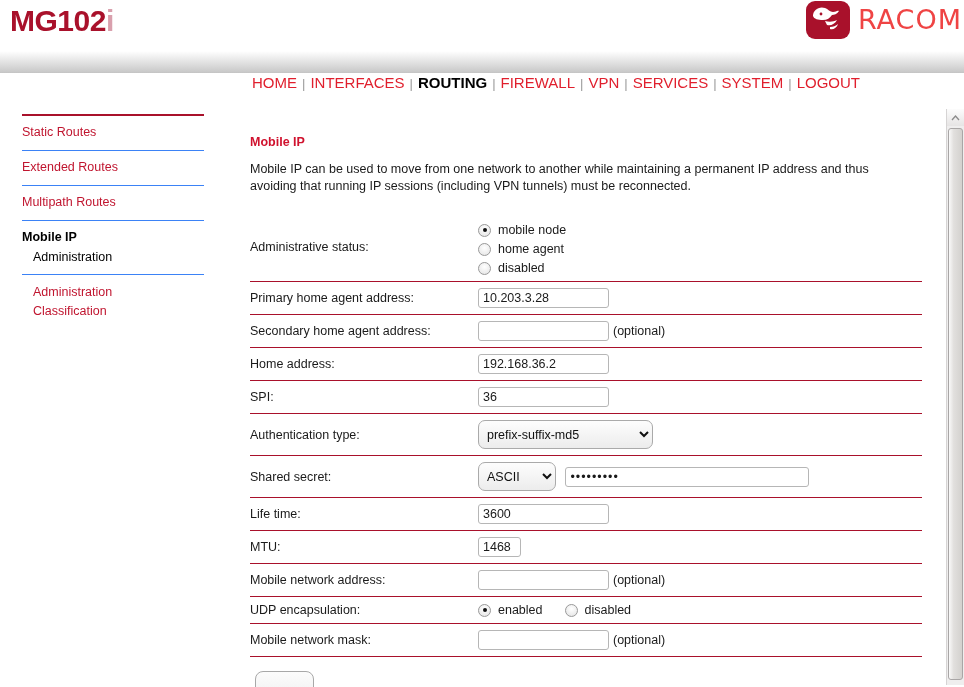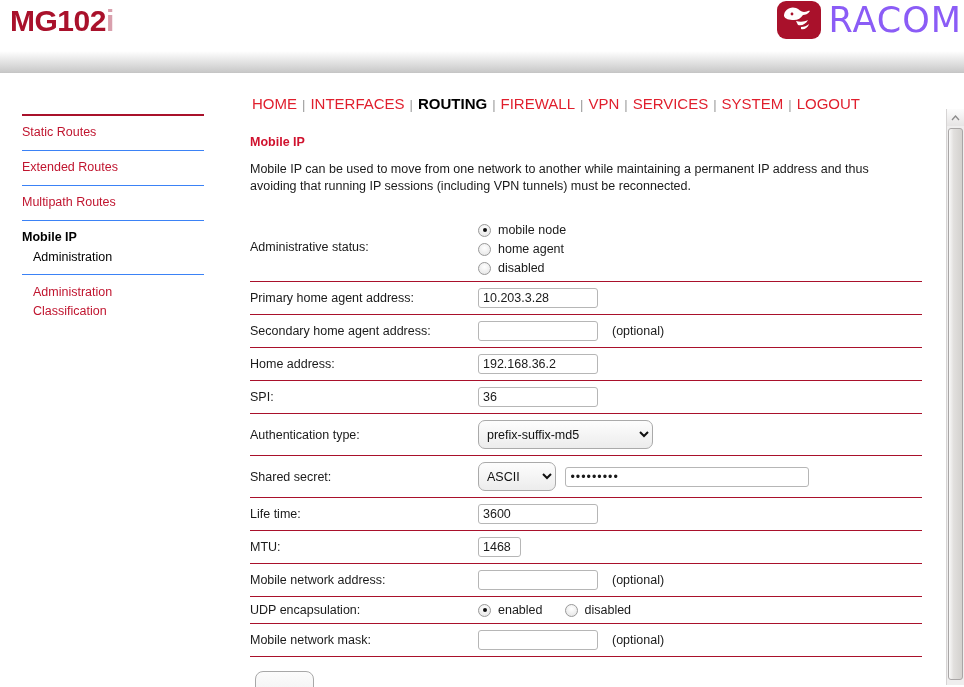--- a/index.html
+++ b/index.html
@@ -38,39 +38,39 @@
   }
   #brand-mark {
     width: 44px; height: 38px;
     background: #a9112b;
     border-radius: 9px;
     position: relative;
     overflow: hidden;
   }
   #brand-mark svg { position: absolute; left: 0; top: 0; }
   #brand-word {
-    font-size: 35px;
-    color: #8b5cf6;
+    font-size: 27px;
+    color: #ef4444;
     letter-spacing: 1px;
     font-family: "DejaVu Sans", sans-serif;
     font-weight: 400;
     line-height: 38px;
   }
 
   
   #header-band {
     height: 25px;
     background: linear-gradient(to bottom, #ffffff 0%, #ffffff 12%, #c9c9c9 96%, #c2c2c2 100%);
   }
 
   
   #topnav {
     height: 36px;
     padding-left: 252px;
-    padding-top: 22px;
+    padding-top: 1px;
     font-size: 15px;
     white-space: nowrap;
   }
   .nav-link {
     color: #e01f2d;
     text-decoration: none;
     cursor: pointer;
   }
   .nav-link.active {
     color: #000000;
@@ -155,21 +155,21 @@
     width: 228px;
     padding-left: 9px;
     color: #1a1a1a;
   }
   td.field-cell { padding-left: 0; }
 
   tr.radios-row { border-bottom: 1px solid #a9112b; }
   tr.radios-row td.label-cell { vertical-align: top; padding-top: 7px; }
 
   .txt {
-    width: 120px;
+    width: 131px;
     height: 20px;
     border: 1px solid #b6b6b6;
     border-radius: 3px;
     background: #ffffff;
     font-size: 12.5px;
     font-family: "Liberation Sans", sans-serif;
     padding: 1px 4px;
     color: #1a1a1a;
     outline: none;
   }
@@ -184,21 +184,21 @@
     font-size: 12.5px;
     font-family: "Liberation Sans", sans-serif;
     color: #111111;
     padding-left: 4px;
   }
   .sel.auth { width: 175px; }
   .sel.secret { width: 78px; }
 
   .optional {
     color: #1a1a1a;
-    margin-left: 14px;
+    margin-left: 4px;
     font-size: 12.5px;
   }
 
   .radio-line {
     display: flex;
     align-items: center;
     margin: 4px 0 5px 0;
   }
   .radio-line:last-child { margin-bottom: 0; }
   .radio-inline {

